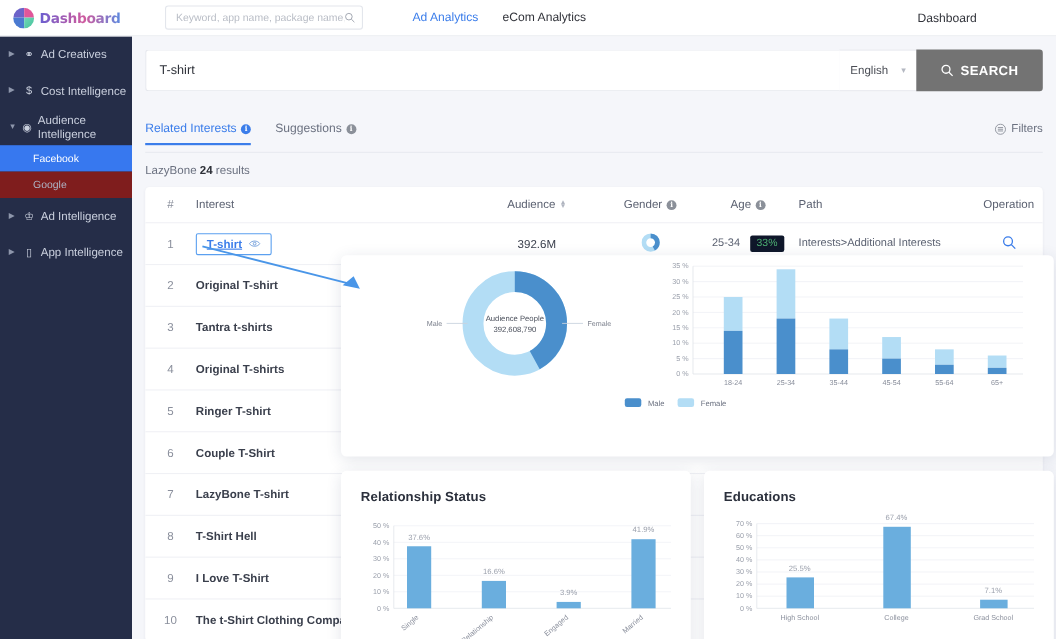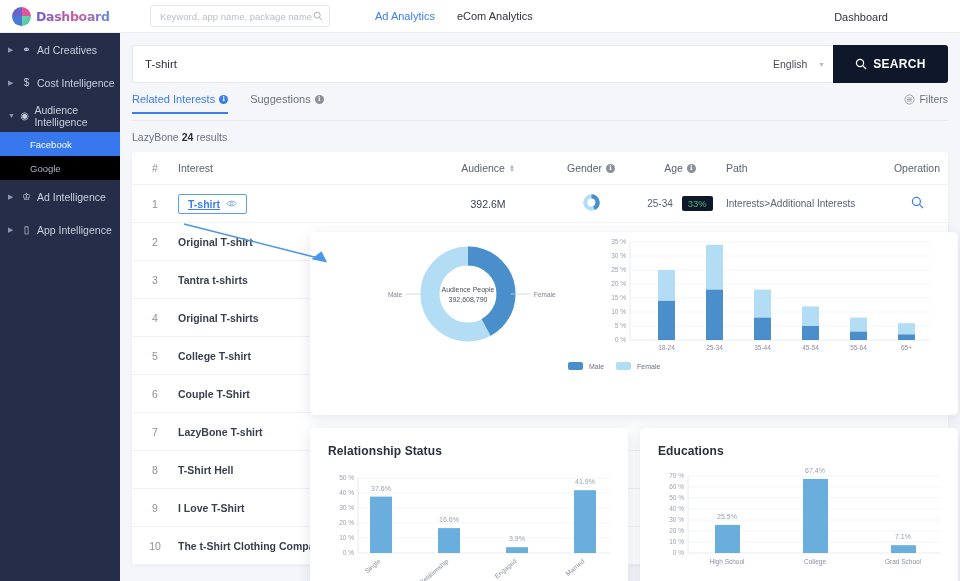--- a/index.html
+++ b/index.html
@@ -73,21 +73,21 @@
   .side-item .caret {
     width: 8px; font-size: 7px; color: #8e96ab; line-height: 1;
   }
   .side-ico {
     width: 11px; text-align: center; font-size: 10px; color: #c9cfdd;
     display: inline-block;
   }
   .side-sub {
     height: 24px; display: flex; align-items: center;
     padding-left: 30px; font-size: 9.5px; color: #aeb5c6;
-    background: #000000; cursor: pointer;
+    background: #7f1d1d; cursor: pointer;
   }
   .side-sub.active { background: #3778ef; color: #fff; }
 
   
   .main {
     position: absolute; left: 120px; top: 33px;
     width: 840px; height: 548px; background: #f5f6fa;
     padding: 12px 12px 0 12px;
   }
 
@@ -97,28 +97,28 @@
     border-radius: 3px 0 0 3px; display: flex; align-items: center;
     padding-left: 12px; font-size: 11.5px; color: #2d3038;
   }
   .lang-select {
     width: 70px; background: #fff; border: 1px solid #e6e8ee; border-left: 0; border-right: 0;
     display: flex; align-items: center; justify-content: space-between;
     padding: 0 8px 0 10px; font-size: 10.5px; color: #4a4d55; cursor: pointer;
   }
   .lang-select .chev { font-size: 7px; color: #b4b8c2; }
   .search-btn {
-    width: 115px; background: #0f172a; border: 0; border-radius: 0 3px 3px 0;
+    width: 115px; background: #737373; border: 0; border-radius: 0 3px 3px 0;
     color: #fff; font-size: 12px; font-weight: bold; letter-spacing: .3px;
     display: flex; align-items: center; justify-content: center; gap: 6px;
     cursor: pointer; font-family: "Liberation Sans", sans-serif;
   }
 
   .tabs-row {
-    margin-top: 10px; height: 28px; display: flex; align-items: flex-start;
+    margin-top: 28px; height: 28px; display: flex; align-items: flex-start;
     border-bottom: 1px solid #e8eaf0; position: relative;
   }
   .tab {
     font-size: 11px; color: #6b7180; margin-right: 22px; cursor: pointer;
     display: flex; align-items: center; gap: 4px; padding-bottom: 8px;
     position: relative;
   }
   .tab.active { color: #3b7dea; }
   .tab.active::after {
     content: ""; position: absolute; left: 0; right: 0; bottom: -1px;
@@ -383,21 +383,21 @@
       <div class="trow">
         <div class="c-num">3</div>
         <div class="c-int interest-name">Tantra t-shirts</div>
       </div>
       <div class="trow">
         <div class="c-num">4</div>
         <div class="c-int interest-name">Original T-shirts</div>
       </div>
       <div class="trow">
         <div class="c-num">5</div>
-        <div class="c-int interest-name">College T-shirt</div>
+        <div class="c-int interest-name">Ringer T-shirt</div>
       </div>
       <div class="trow">
         <div class="c-num">6</div>
         <div class="c-int interest-name">Couple T-Shirt</div>
       </div>
       <div class="trow">
         <div class="c-num">7</div>
         <div class="c-int interest-name">LazyBone T-shirt</div>
       </div>
       <div class="trow">

